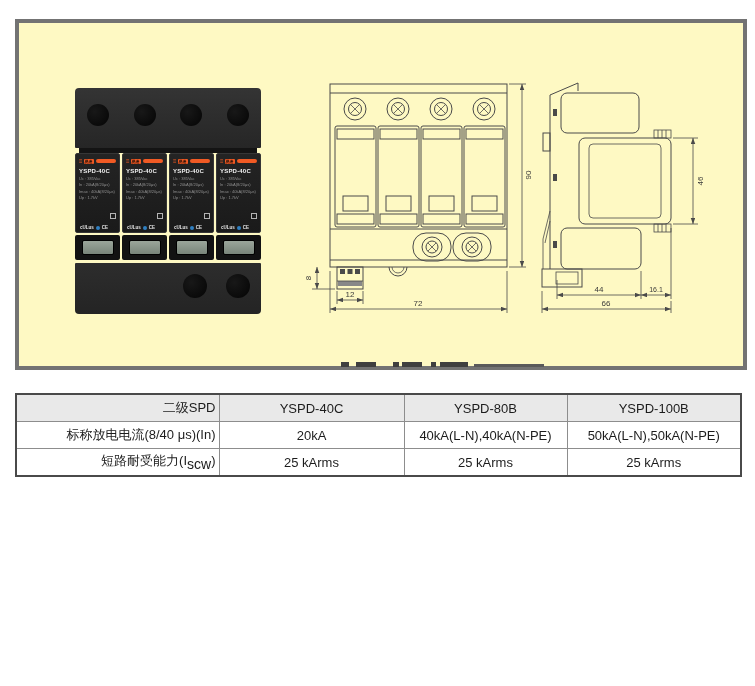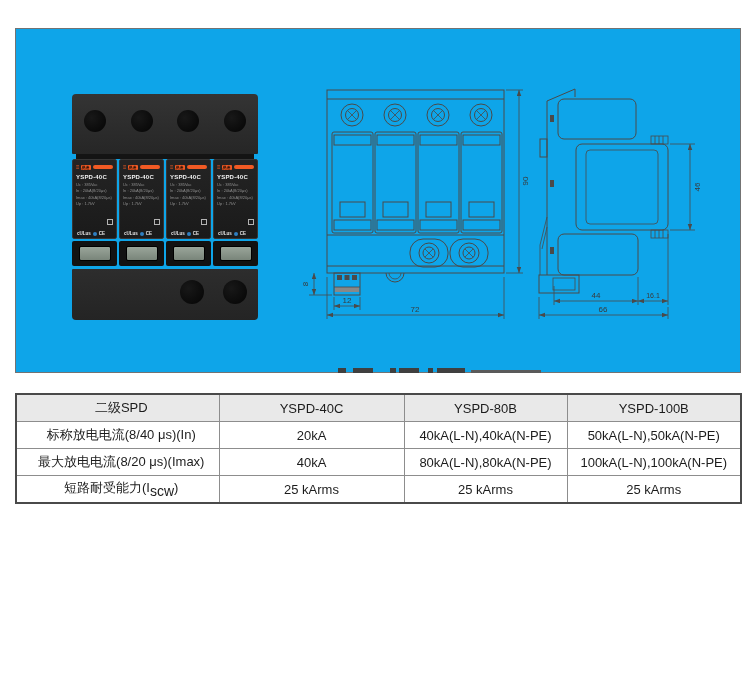--- a/index.html
+++ b/index.html
@@ -1,21 +1,21 @@
 <!DOCTYPE html>
 <html><head>
 <meta charset="utf-8">
 <style>
   html,body { margin:0; padding:0; background:#fff; }
   .page { position:relative; width:755px; height:686px; background:#ffffff;
           font-family:"Liberation Sans", sans-serif; overflow:hidden; }
 
   
-  .panel { position:absolute; left:15px; top:28px; width:724px; height:343px;
-           border:1px solid #737373; background:#0ea5e9; }
+  .panel { position:absolute; left:15px; top:19px; width:724px; height:343px;
+           border:4px solid #737373; background:#fef9c3; }
 
   
   .photo { position:absolute; left:56px; top:63px; width:186px; height:228px; }
   .ph-top { position:absolute; left:0; top:2px; width:186px; height:60px;
             background:linear-gradient(#343434,#262626); border-radius:4px 4px 1px 1px; }
   .ph-hole { position:absolute; width:22px; height:22px; border-radius:50%;
              background:radial-gradient(circle at 35% 35%, #181818, #040404); }
   .ph-top .ph-hole { top:16px; }
   .ph-top .ph-hole:nth-child(1){ left:12px; } .ph-top .ph-hole:nth-child(2){ left:59px; }
   .ph-top .ph-hole:nth-child(3){ left:105px; } .ph-top .ph-hole:nth-child(4){ left:152px; }
@@ -57,21 +57,21 @@
   
   .dash { position:absolute; height:5px; top:339px; background:#3f3f3f; }
 
   
   .spec-table { position:absolute; left:15px; top:393px; width:725px;
                 border-collapse:collapse; table-layout:fixed;
                 border:2px solid #4a4a4a; font-size:13px; color:#1c1c1c; }
   .spec-table td { border:1px solid #8d8d8d; height:26px; padding:0 3px;
                    text-align:center; overflow:hidden; white-space:nowrap; }
   .spec-table tr.hdr td { background:#e9e9e9; }
-  .spec-table td.lbl { text-align:center; padding-left:10px; }
+  .spec-table td.lbl { text-align:right; padding-left:10px; }
   .spec-table td.small-val { font-size:9.5px; letter-spacing:-0.1px; padding:0 1px; }
   .spec-table sub { font-size:14px; }
 </style>
 </head>
 <body>
 
 <div class="page">
 
   <div class="panel">
 
@@ -379,26 +379,20 @@
         <td>YSPD-80B</td>
         <td>YSPD-100B</td>
       </tr>
       <tr>
         <td class="lbl">标称放电电流(8/40 μs)(In)</td>
         <td>20kA</td>
         <td>40kA(L-N),40kA(N-PE)</td>
         <td>50kA(L-N),50kA(N-PE)</td>
       </tr>
       <tr>
-        <td class="lbl">最大放电电流(8/20 μs)(Imax)</td>
-        <td>40kA</td>
-        <td>80kA(L-N),80kA(N-PE)</td>
-        <td>100kA(L-N),100kA(N-PE)</td>
-      </tr>
-      <tr>
         <td class="lbl"><span>短路耐受能力(I</span><sub>scw</sub><span>)</span></td>
         <td>25 kArms</td>
         <td>25 kArms</td>
         <td>25 kArms</td>
       </tr>
     </tbody>
   </table>
 
 </div>
 

